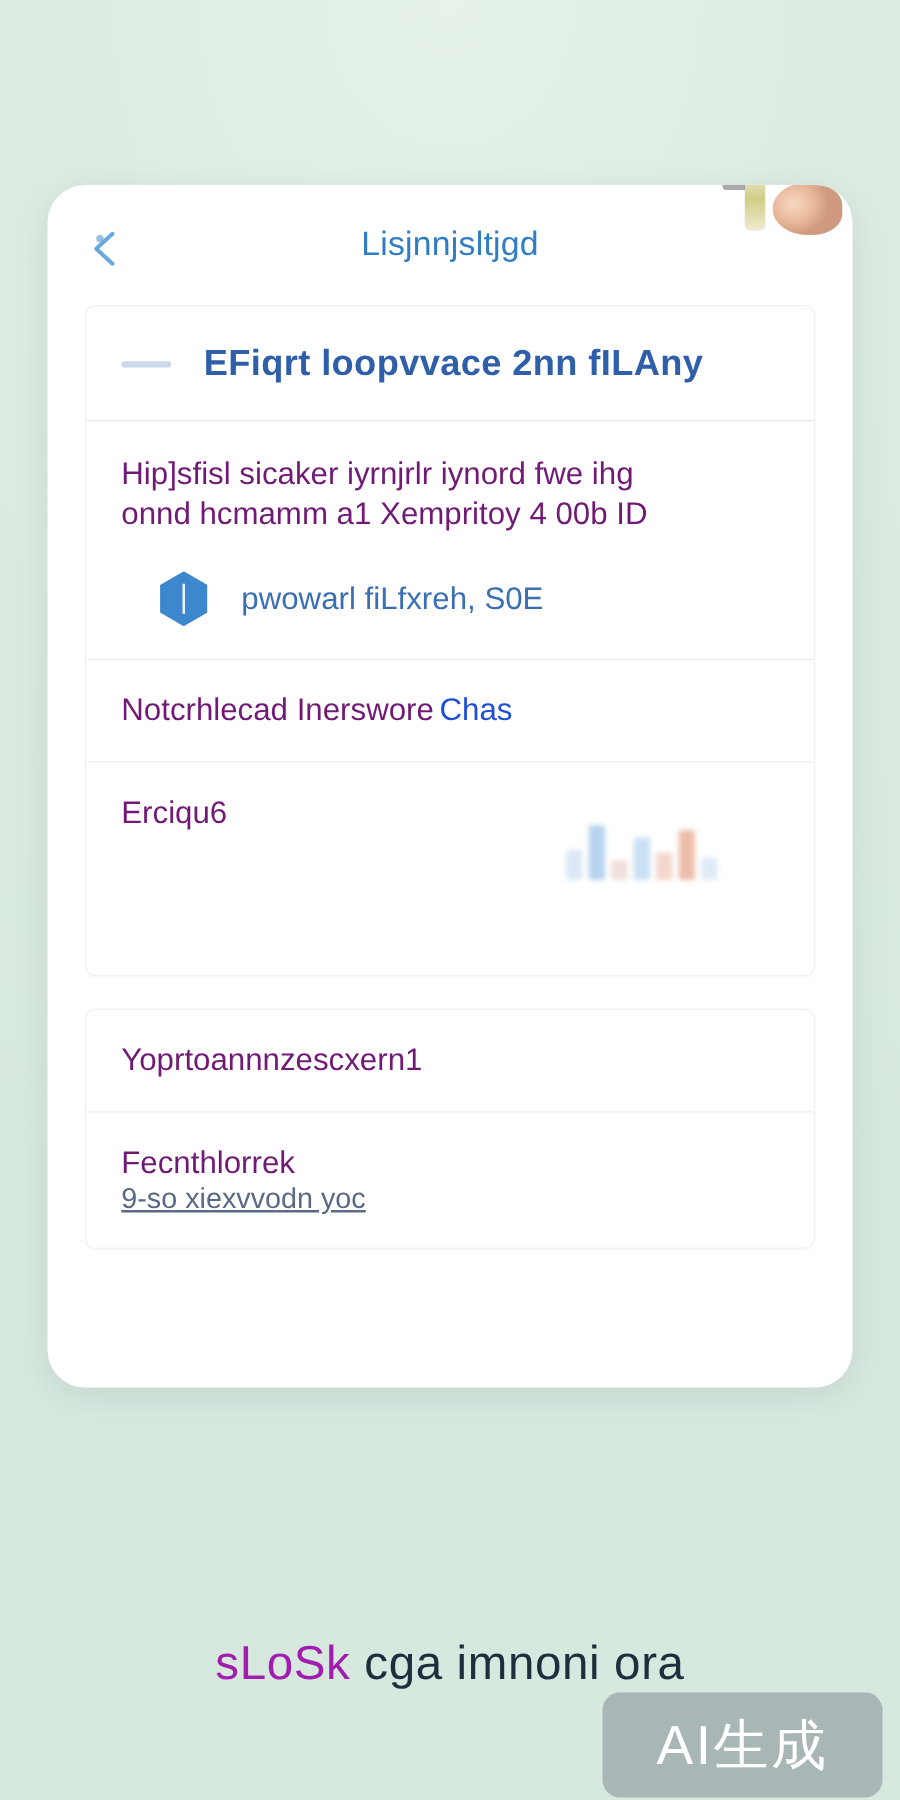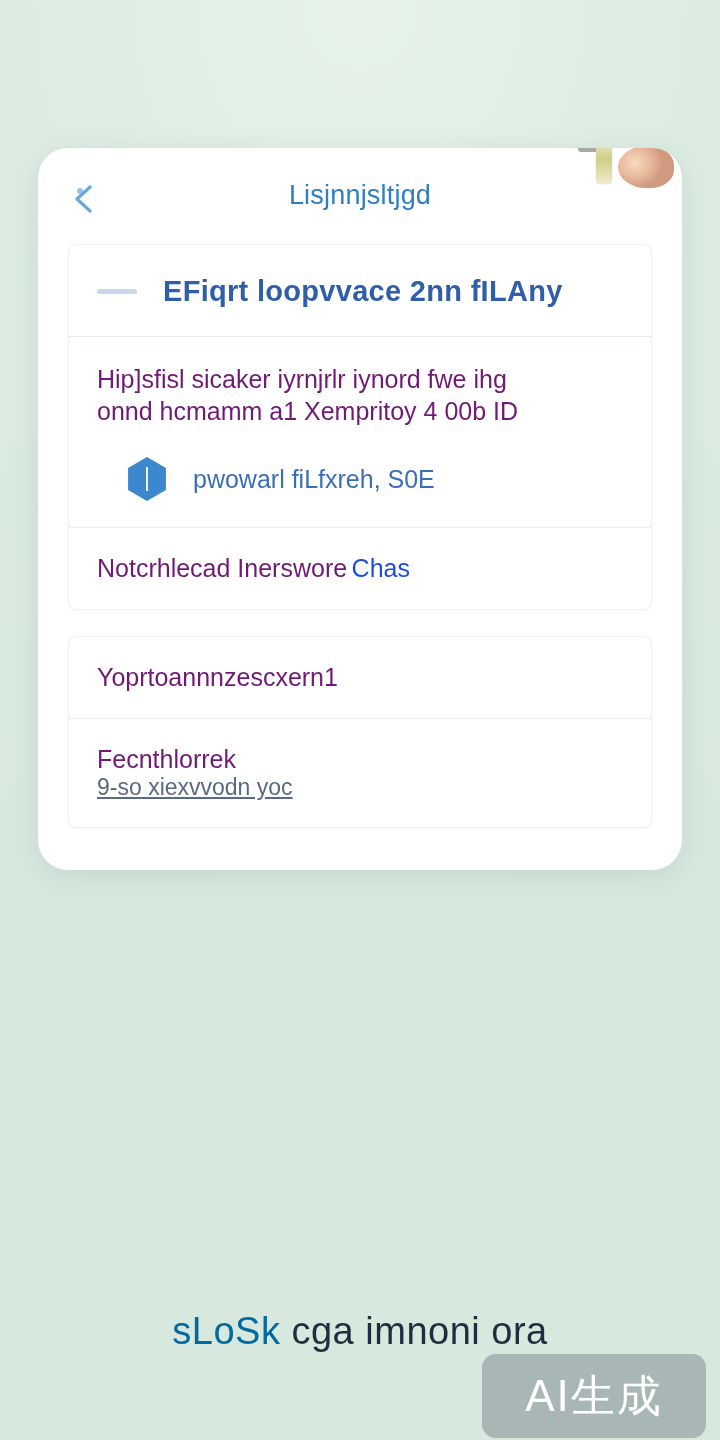--- a/index.html
+++ b/index.html
@@ -22,21 +22,21 @@
     background:
       radial-gradient(120% 70% at 50% 0%, #e6f2ea 0%, #dbebe2 45%, #d7e8df 100%),
       linear-gradient(180deg, #e2f0e8 0%, #d9e9e0 60%, #dbe9e1 100%);
   }
 
   .phone-card {
     position: absolute;
     left: 38px;
     top: 148px;
     width: 644px;
-    height: 722px;
+    height: 962px;
     background: #ffffff;
     border-radius: 30px;
     box-shadow: 0 6px 26px rgba(70, 100, 85, 0.13);
     overflow: hidden;
   }
 
   
   .topbar {
     position: relative;
     height: 96px;
@@ -226,21 +226,21 @@
   .footer-caption {
     position: absolute;
     left: 0; right: 0;
     top: 1310px;
     text-align: center;
     font-size: 38px;
     color: #3b4a5e;
     letter-spacing: .5px;
     filter: blur(0.5px);
   }
-  .footer-caption .c1 { color: #0369a1; }
+  .footer-caption .c1 { color: #a21caf; }
   .footer-caption .c2 { color: #1f2d3d; }
 
   .ai-badge {
     position: absolute;
     right: 14px;
     top: 1338px;
     width: 224px;
     height: 84px;
     border-radius: 14px;
     background: rgba(130,140,145,.55);
@@ -290,20 +290,32 @@
         <span class="file-badge"></span>
         <span class="file-name">pwowarl fiLfxreh, S0E</span>
       </div>
     </div>
 
     <div class="row">
       <span class="row-line">Notcrhlecad Inerswore</span>
       <span class="row-line accent-red">Chas</span>
     </div>
 
+    <div class="row row-with-art">
+      <span class="row-line">Erciqu6</span>
+      <div class="row-art">
+        <i></i>
+          <i></i>
+          <i></i>
+          <i></i>
+          <i></i>
+          <i></i>
+          <i></i>
+      </div>
+    </div>
 
   </div>
 
   <div class="panel">
     <div class="row">
       <span class="row-line">Yoprtoannnzescxern1</span>
     </div>
     <div class="row">
       <div class="row-line">Fecnthlorrek</div>
       <div class="sub-line">9-so xiexvvodn yoc</div>

